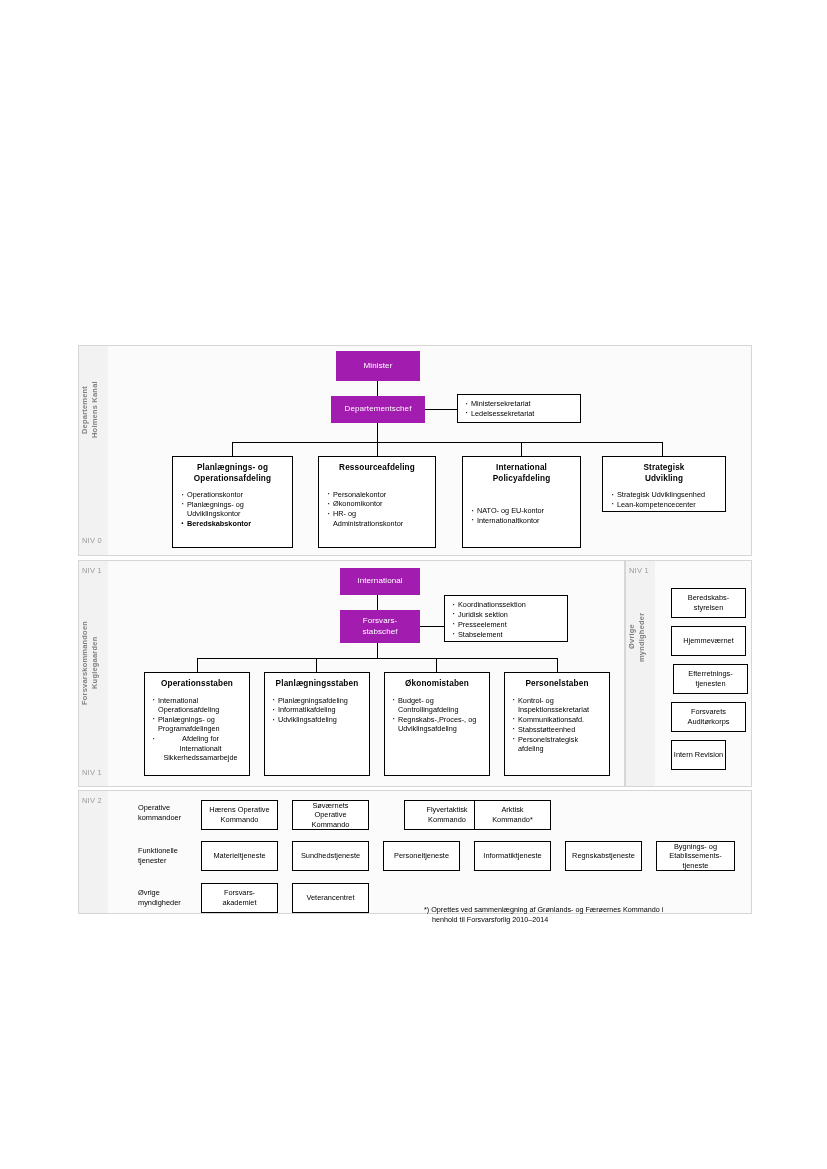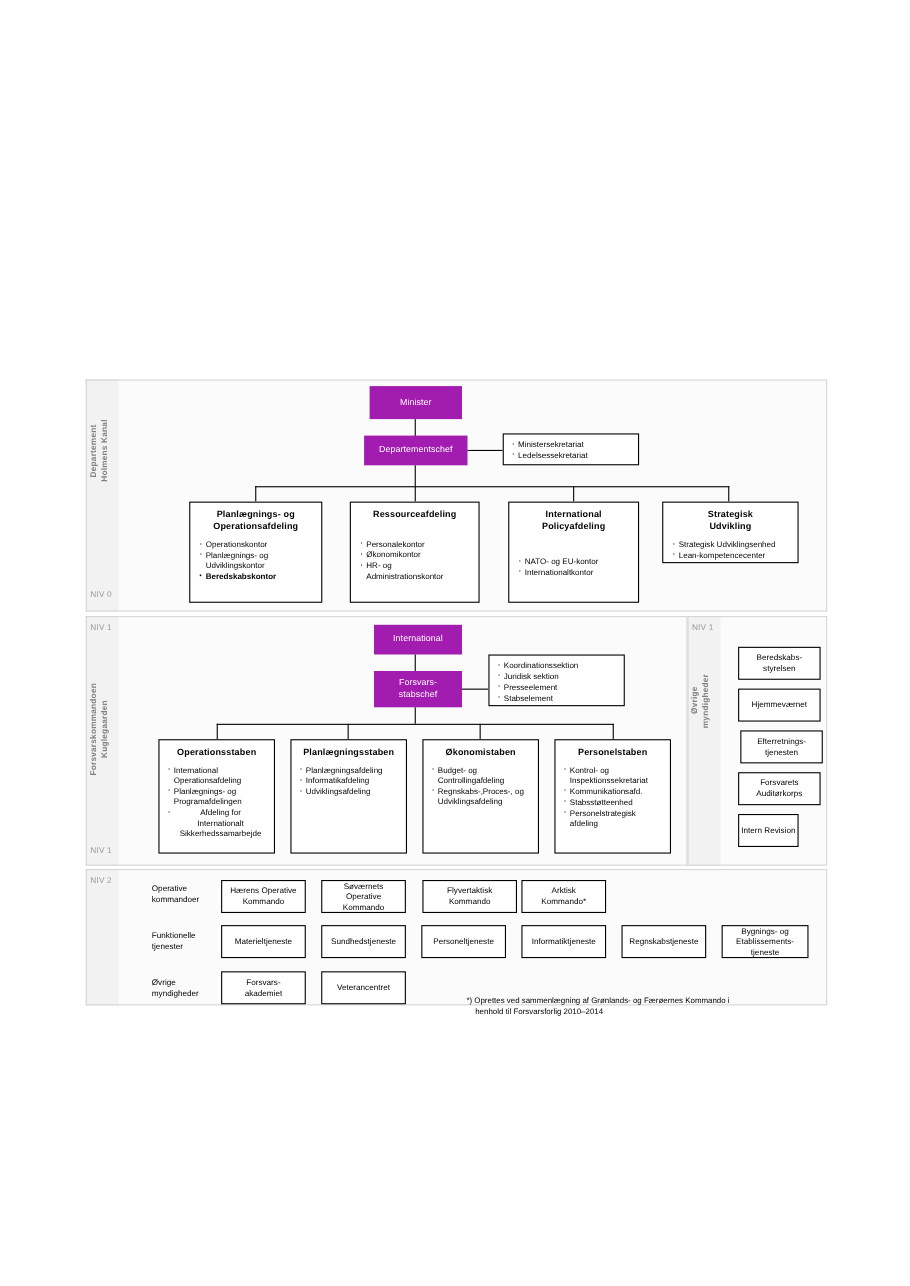--- a/index.html
+++ b/index.html
@@ -250,21 +250,21 @@
 kommandoer</div>
   <div class="box" style="left:201px;top:800px;width:77px;height:30px;">
     <div class="ctr" style="white-space:pre;">Hærens Operative
 Kommando</div>
   </div>
   <div class="box" style="left:292px;top:800px;width:77px;height:30px;">
     <div class="ctr" style="white-space:pre;">Søværnets
 Operative
 Kommando</div>
   </div>
-  <div class="box" style="left:384px;top:800px;width:86px;height:30px;">
+  <div class="box" style="left:404px;top:800px;width:86px;height:30px;">
     <div class="ctr" style="white-space:pre;">Flyvertaktisk
 Kommando</div>
   </div>
   <div class="box" style="left:474px;top:800px;width:77px;height:30px;">
     <div class="ctr" style="white-space:pre;">Arktisk
 Kommando*</div>
   </div>
 
   <div class="rowlab" style="left:138px;top:846px;">Funktionelle
 tjenester</div>

